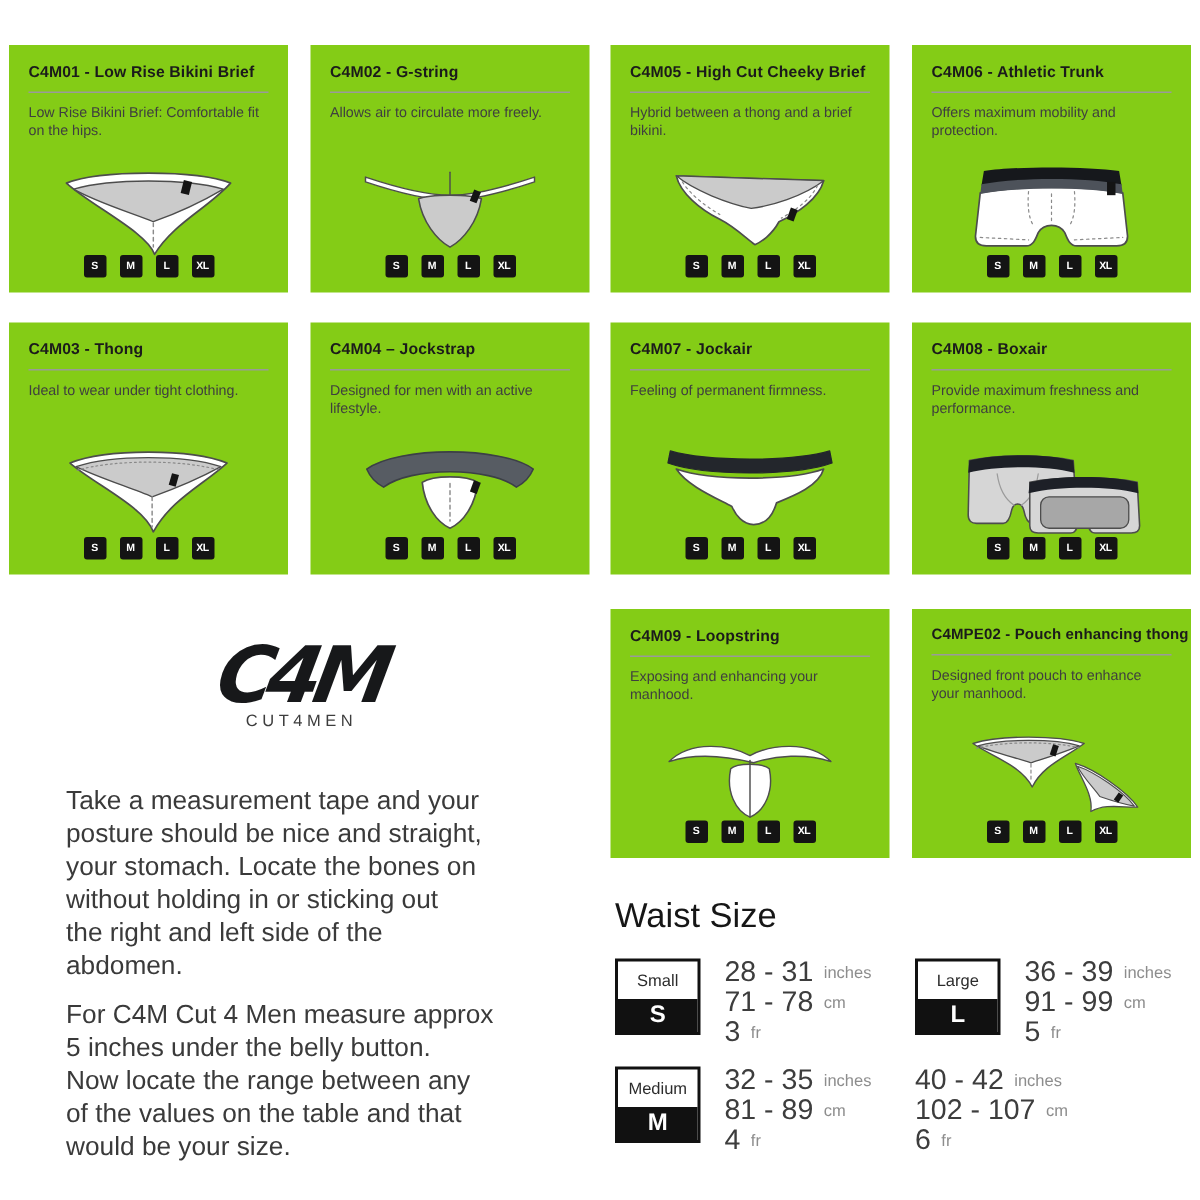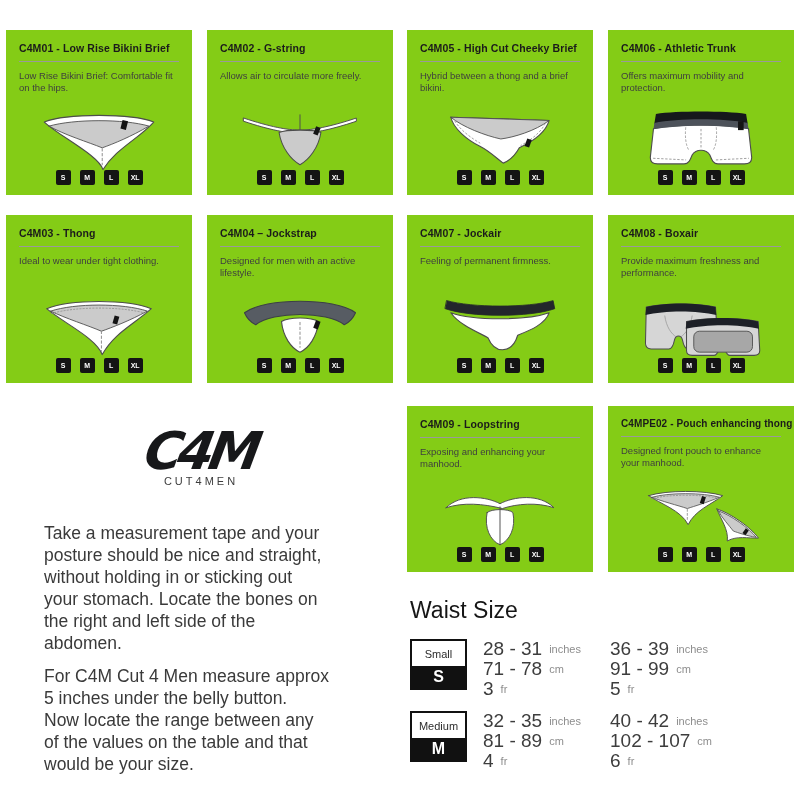--- a/index.html
+++ b/index.html
@@ -383,22 +383,22 @@
 </section>
 
 <div class="logo">
   <div class="logo-text">C4M</div>
   <div class="logo-sub">CUT4MEN</div>
 </div>
 
 <div class="para para1">
   <div>Take a measurement tape and your</div>
   <div>posture should be nice and straight,</div>
+  <div>your stomach. Locate the bones on</div>
   <div>without holding in or sticking out</div>
-  <div>your stomach. Locate the bones on</div>
   <div>the right and left side of the</div>
   <div>abdomen.</div>
 </div>
 <div class="para para2">
   <div>For C4M Cut 4 Men measure approx</div>
   <div>5 inches under the belly button.</div>
   <div>Now locate the range between any</div>
   <div>of the values on the table and that</div>
   <div>would be your size.</div>
 </div>
@@ -441,20 +441,24 @@
         <span class="vunit">cm</span>
       </div>
     <div class="vline">
         <span>4</span>
         <span class="vunit">fr</span>
       </div>
   </div>
 </div>
 
 <div class="wentry we2">
+  <div class="size-box">
+    <div class="sb-label">Large</div>
+    <div class="sb-abbr">L</div>
+  </div>
   <div class="values">
     <div class="vline">
         <span>36 - 39</span>
         <span class="vunit">inches</span>
       </div>
     <div class="vline">
         <span>91 - 99</span>
         <span class="vunit">cm</span>
       </div>
     <div class="vline">

